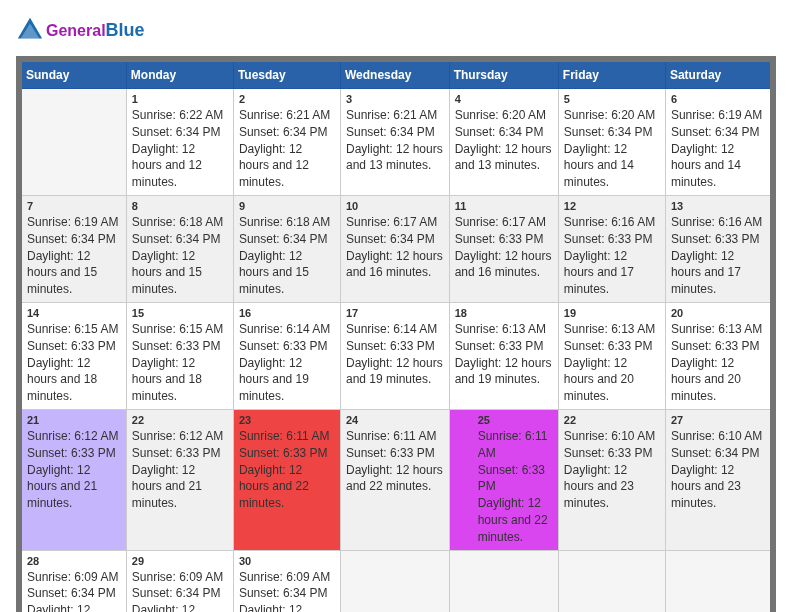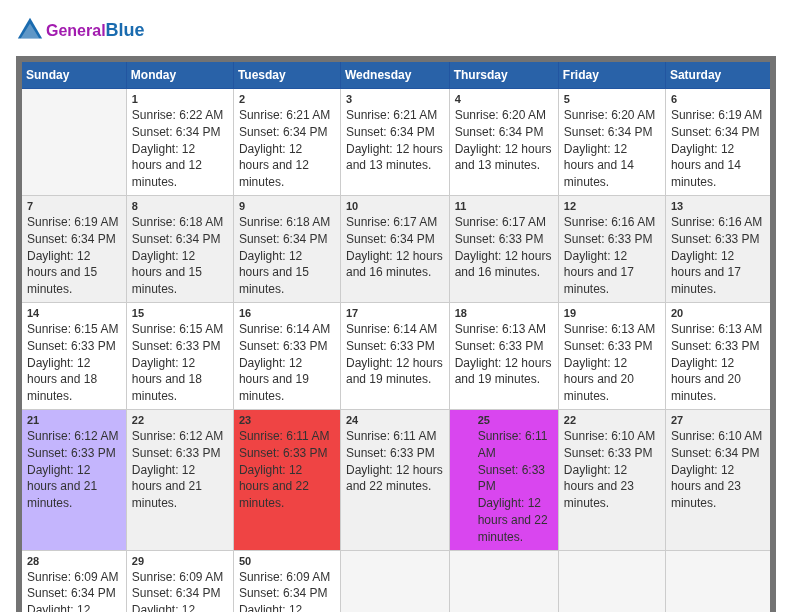--- a/index.html
+++ b/index.html
@@ -288,21 +288,21 @@
           Sunrise: 6:09 AM<br>Sunset: 6:34 PM<br>Daylight: 12 hours and 24 minutes.
         </div>
       </td>
         <td>
         <span class="day-number">29</span>
         <div class="day-info">
           Sunrise: 6:09 AM<br>Sunset: 6:34 PM<br>Daylight: 12 hours and 24 minutes.
         </div>
       </td>
         <td>
-        <span class="day-number">50</span>
+        <span class="day-number">30</span>
         <div class="day-info">
           Sunrise: 6:09 AM<br>Sunset: 6:34 PM<br>Daylight: 12 hours and 24 minutes.
         </div>
       </td>
         <td class="empty-cell" style="background: rgb(245, 245, 245);"></td>
         <td class="empty-cell" style="background: rgb(245, 245, 245);"></td>
         <td class="empty-cell" style="background: rgb(245, 245, 245);"></td>
         <td class="empty-cell" style="background: rgb(245, 245, 245);"></td>
       </tr>
     </tbody>

